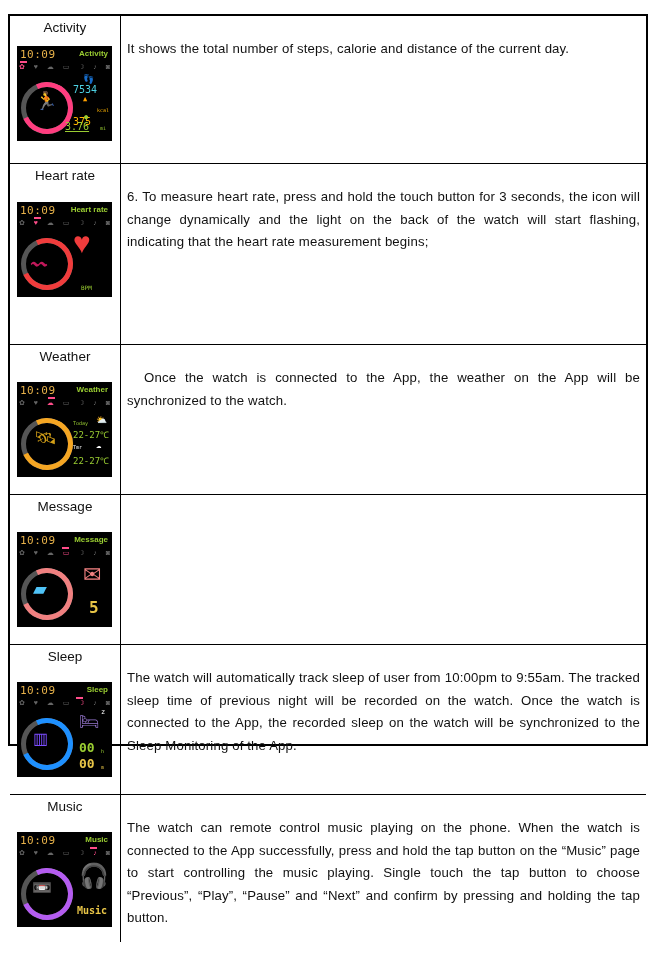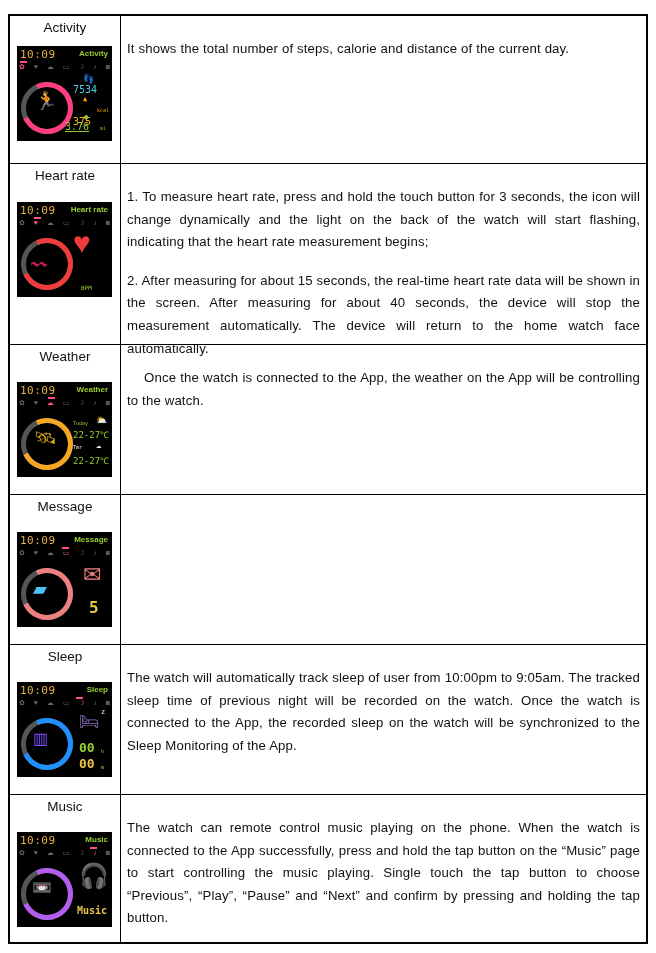--- a/index.html
+++ b/index.html
@@ -1,17 +1,17 @@
 <!DOCTYPE html>
 <html><head>
 <meta charset="utf-8">
 <style>
   html,body{margin:0;padding:0;background:#fff;}
   body{width:656px;height:953px;position:relative;font-family:"Liberation Sans",sans-serif;color:#111;}
-  .tbl{position:absolute;left:8px;top:14px;width:640px;height:930px;border:2px solid #000;box-sizing:border-box;}
+  .tbl{position:absolute;left:8px;top:14px;width:640px;height:732px;border:2px solid #000;box-sizing:border-box;}
   .row{position:absolute;left:0;width:636px;border-bottom:1.5px solid #000;box-sizing:border-box;}
   .row.last{border-bottom:none;}
   .lc{position:absolute;left:0;top:0;bottom:0;width:110px;border-right:1.5px solid #000;}
   .rc{position:absolute;left:111px;top:0;right:0;padding:6px 6px 0 6px;font-size:13.2px;line-height:22.6px;text-align:justify;letter-spacing:0.15px;}
   .rc p{margin:16px 0 10px 0;}
   .lbl{position:absolute;top:4px;left:0;width:110px;text-align:center;font-size:13.5px;}
   .watch{position:absolute;left:7px;width:95px;height:95px;background:#000;overflow:hidden;}
   .w-time{position:absolute;left:3px;top:2px;font-family:"DejaVu Sans Mono",monospace;font-size:11px;color:#e8b24a;letter-spacing:0.5px;}
   .w-title{position:absolute;right:4px;top:3px;font-size:8px;font-weight:bold;color:#9acd32;}
   .w-tabs{position:absolute;left:2px;top:17px;width:91px;height:10px;display:flex;justify-content:space-between;font-size:7px;color:#666;}
@@ -82,22 +82,21 @@
         <div class="ring">
             <div class="arc" style="border-color:#f03c3c #f03c3c #f03c3c transparent;transform:rotate(20deg);"></div>
           </div>
         <div class="glyph" style="left:14px;top:48px;color:#c2185b;font-size:16px;">〰</div>
         <div class="glyph" style="left:56px;top:26px;color:#f03c3c;font-size:30px;line-height:30px;">♥</div>
         <div class="stat" style="left:62px;top:62px;color:#bef264;font-size:17px;font-weight:bold;margin-left:33px;">72</div>
         <div class="stat" style="left:64px;top:82px;color:#9acd32;font-size:6px;">BPM</div>
       </div>
     </div>
     <div class="rc">
-      <p>1. To measure heart rate, press and hold the touch button for 3 seconds, the icon will change dynamically and the light on the back of the watch will start flashing, indicating that the heart rate measurement begins;</p>
-      <p>2. After measuring for about 15 seconds, the real-time heart rate data will be shown in the screen. After measuring for about 40 seconds, the device will stop the measurement automatically. The device will return to the home watch face automatically.</p>
+      <p>6. To measure heart rate, press and hold the touch button for 3 seconds, the icon will change dynamically and the light on the back of the watch will start flashing, indicating that the heart rate measurement begins;</p>
     </div>
   </div>
 
   <div class="row" style="top:329px;height:150px;">
     <div class="lc">
       <div class="lbl">Weather</div>
       <div class="watch" style="top:37px;">
         <div class="w-time">10:09</div>
         <div class="w-title">Weather</div>
         <div class="w-ind" style="left:31px;"></div>
@@ -116,21 +115,21 @@
         <div class="glyph" style="left:17px;top:45px;color:#d4a017;">🛰</div>
         <div class="stat" style="left:56px;top:38px;color:#9acd32;font-size:5px;">Today</div>
         <div class="stat" style="left:79px;top:33px;color:#fff;font-size:9px;">⛅</div>
         <div class="stat" style="left:56px;top:46px;color:#9acd32;font-size:9px;">22-27℃</div>
         <div class="stat" style="left:56px;top:62px;color:#fff;font-size:5px;">Tmr</div>
         <div class="stat" style="left:79px;top:58px;color:#fff;font-size:9px;">☁</div>
         <div class="stat" style="left:56px;top:72px;color:#9acd32;font-size:9px;">22-27℃</div>
       </div>
     </div>
     <div class="rc" style="text-indent:17px;">
-      <p>Once the watch is connected to the App, the weather on the App will be controlling to the watch.</p>
+      <p>Once the watch is connected to the App, the weather on the App will be synchronized to the watch.</p>
     </div>
   </div>
 
   <div class="row" style="top:479px;height:150px;">
     <div class="lc">
       <div class="lbl">Message</div>
       <div class="watch" style="top:37px;">
         <div class="w-time">10:09</div>
         <div class="w-title">Message</div>
         <div class="w-ind" style="left:45px;"></div>
@@ -175,21 +174,21 @@
         <div class="glyph" style="left:16px;top:47px;color:#7c4dff;font-size:16px;">▥</div>
         <div class="glyph" style="left:62px;top:30px;color:#9575cd;font-size:16px;">🛏</div>
         <div class="stat" style="left:84px;top:26px;color:#fff;font-size:7px;">z</div>
         <div class="stat" style="left:62px;top:58px;color:#9acd32;font-size:13px;font-weight:bold;">00</div>
         <div class="stat small" style="left:84px;top:66px;color:#9acd32;">h</div>
         <div class="stat" style="left:62px;top:74px;color:#e8c547;font-size:13px;font-weight:bold;">00</div>
         <div class="stat small" style="left:84px;top:82px;color:#e8c547;">m</div>
       </div>
     </div>
     <div class="rc">
-      <p>The watch will automatically track sleep of user from 10:00pm to 9:05am. The tracked sleep time of previous night will be recorded on the watch. Once the watch is connected to the App, the recorded sleep on the watch will be synchronized to the Sleep Monitoring of the App.</p>
+      <p>The watch will automatically track sleep of user from 10:00pm to 9:55am. The tracked sleep time of previous night will be recorded on the watch. Once the watch is connected to the App, the recorded sleep on the watch will be synchronized to the Sleep Monitoring of the App.</p>
     </div>
   </div>
 
   <div class="row last" style="top:779px;height:147px;">
     <div class="lc">
       <div class="lbl">Music</div>
       <div class="watch" style="top:37px;">
         <div class="w-time">10:09</div>
         <div class="w-title">Music</div>
         <div class="w-ind" style="left:73px;"></div>

